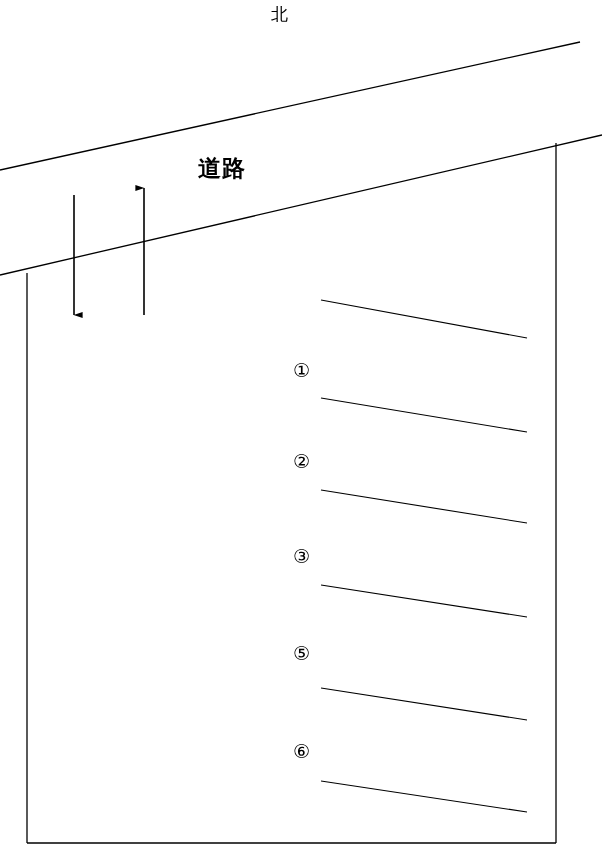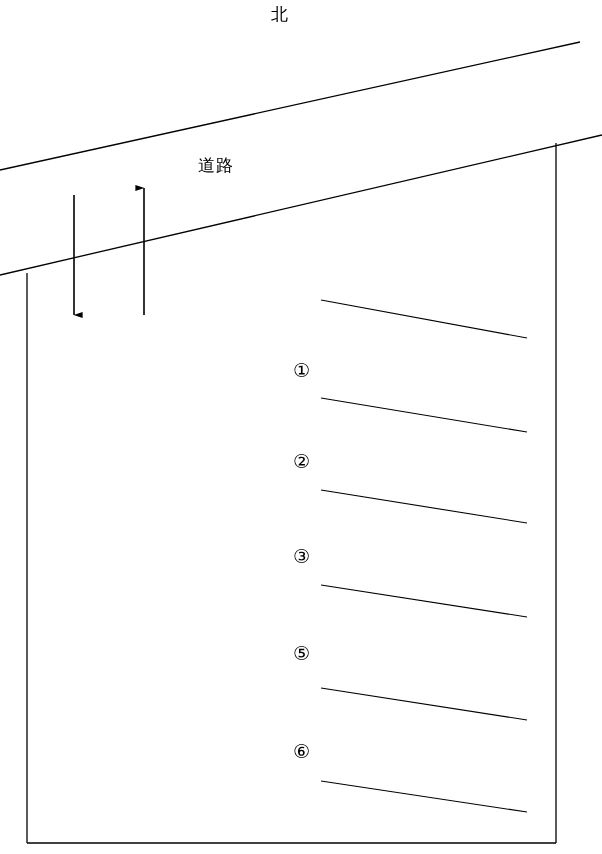--- a/index.html
+++ b/index.html
@@ -33,22 +33,23 @@
     white-space: nowrap;
     line-height: 1;
     -webkit-user-select: none;
     user-select: none;
   }
   .compass-label {
     font-size: 17px;
     letter-spacing: 1px;
   }
   .road-label {
-    font-size: 17px;
+    font-size: 23px;
     letter-spacing: 1px;
+    font-weight: bold;
   }
   .stall-label {
     font-size: 19px;
     letter-spacing: 0;
   }
 </style>
 </head>
 <body>
 
 <div id="canvas">

